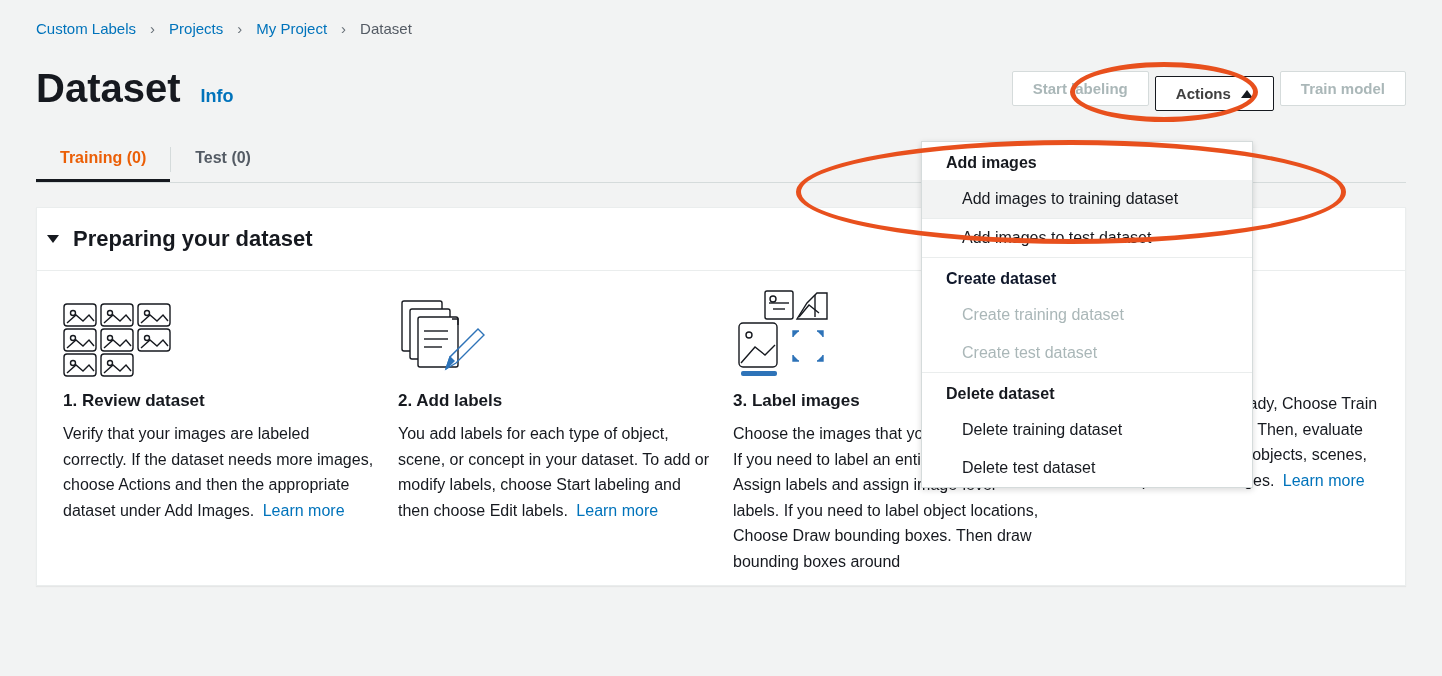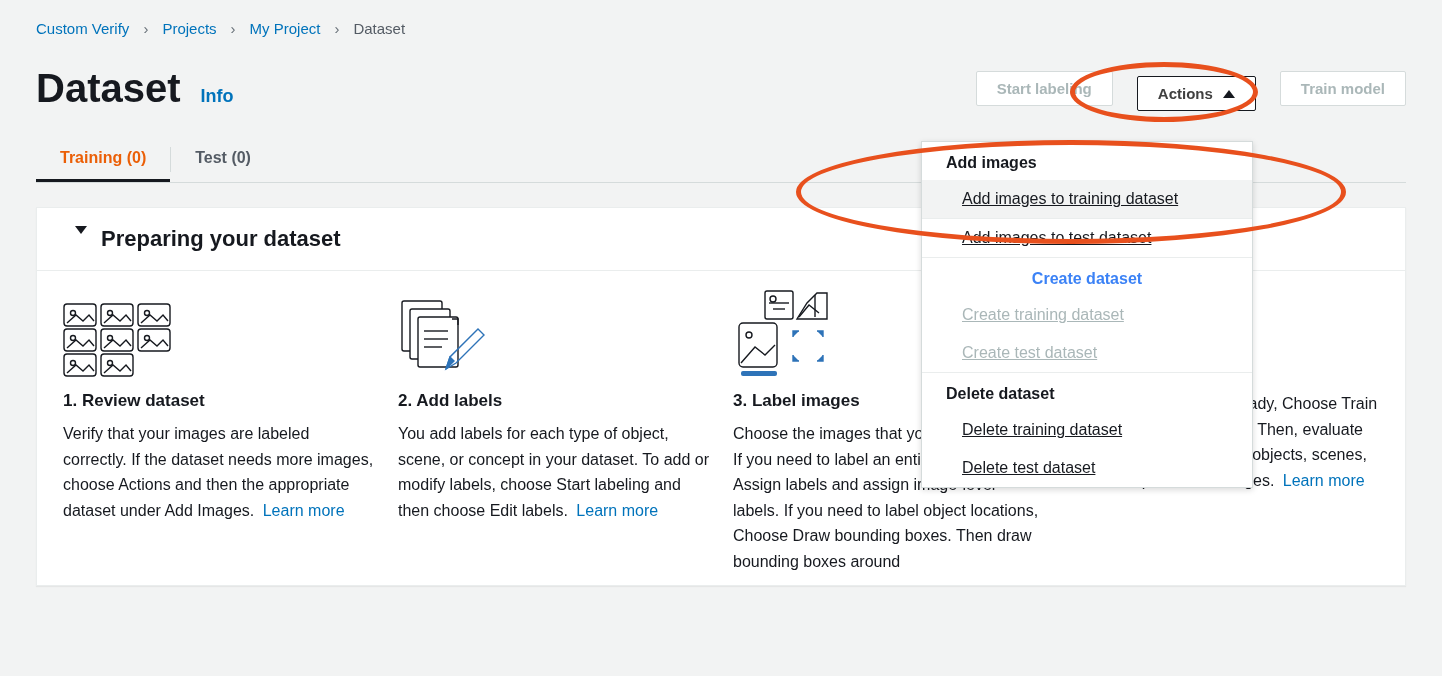--- a/index.html
+++ b/index.html
@@ -30,21 +30,21 @@
   .header-row {
     display: flex;
     align-items: center;
     justify-content: space-between;
     padding: 28px 36px 0 36px;
   }
   .title-wrap { display: flex; align-items: baseline; gap: 20px; }
   .page-title { font-size: 40px; font-weight: 700; color: #16191f; }
   .info-link { font-size: 18px; font-weight: 600; color: #0073bb; }
 
-  .header-actions { display: flex; gap: 24px; align-items: center; position: relative; }
+  .header-actions { display: flex; gap: 6px; align-items: center; position: relative; }
   .btn {
     background: #fff;
     border: 1px solid #545b64;
     border-radius: 2px;
     padding: 8px 20px;
     font-size: 15px;
     font-weight: 700;
     color: #545b64;
     cursor: pointer;
     display: flex; align-items: center; gap: 10px;
@@ -77,22 +77,22 @@
   .tab-sep { width: 1px; background: #d5dbdb; margin: 10px 0; }
 
   
   .panel {
     margin: 24px 36px 0 36px;
     background: #fff;
     border: 1px solid #eaeded;
     box-shadow: 0 1px 1px rgba(0,0,0,.05);
   }
   .panel-header {
-    display: flex; gap: 14px;
-    padding: 18px 38px;
+    display: flex; align-items: center; gap: 14px;
+    padding: 18px 10px;
     border-bottom: 1px solid #eaeded;
   }
   .panel-header .toggle {
     width: 0; height: 0;
     border-left: 6px solid transparent;
     border-right: 6px solid transparent;
     border-top: 8px solid #16191f;
     cursor: pointer;
   }
   .panel-title { font-size: 22px; font-weight: 700; }
@@ -119,27 +119,26 @@
     box-shadow: 0 2px 6px rgba(0,0,0,.15);
     z-index: 100;
     margin-top: 28px;
   }
   .dd-section-title {
     padding: 12px 24px 8px 24px;
     font-size: 16px;
     font-weight: 700;
     color: #16191f;
   }
-  .dd-section-title.muted { color: #3b82f6; text-align: center; }
+  .dd-section-title.muted { color: #0f172a; }
   .dd-item {
     padding: 10px 24px 10px 40px;
     font-size: 16px;
     color: #16191f;
     cursor: pointer;
-    text-decoration: underline;
   }
   .dd-item.disabled { color: #aab7b8; cursor: not-allowed; }
   .dd-item.highlighted { background: #f2f3f3; }
   .dd-sep { height: 1px; background: #eaeded; }
 
   
   .annotation-circle {
     position: absolute;
     border: 5px solid #e8501d;
     border-radius: 50%;
@@ -148,21 +147,21 @@
   }
 
   
   .step-icon svg { stroke: #16191f; stroke-width: 1.4; fill: none; }
   .step-icon .accent { stroke: #2e73b8; fill: #2e73b8; }
 </style>
 </head>
 <body>
 
 <div class="breadcrumb">
-  <a>Custom Verify</a>
+  <a>Custom Labels</a>
   <span class="sep">›</span>
   <a>Projects</a>
   <span class="sep">›</span>
   <a>My Project</a>
   <span class="sep">›</span>
   <span class="current">Dataset</span>
 </div>
 
 <div class="header-row">
   <div class="title-wrap">

